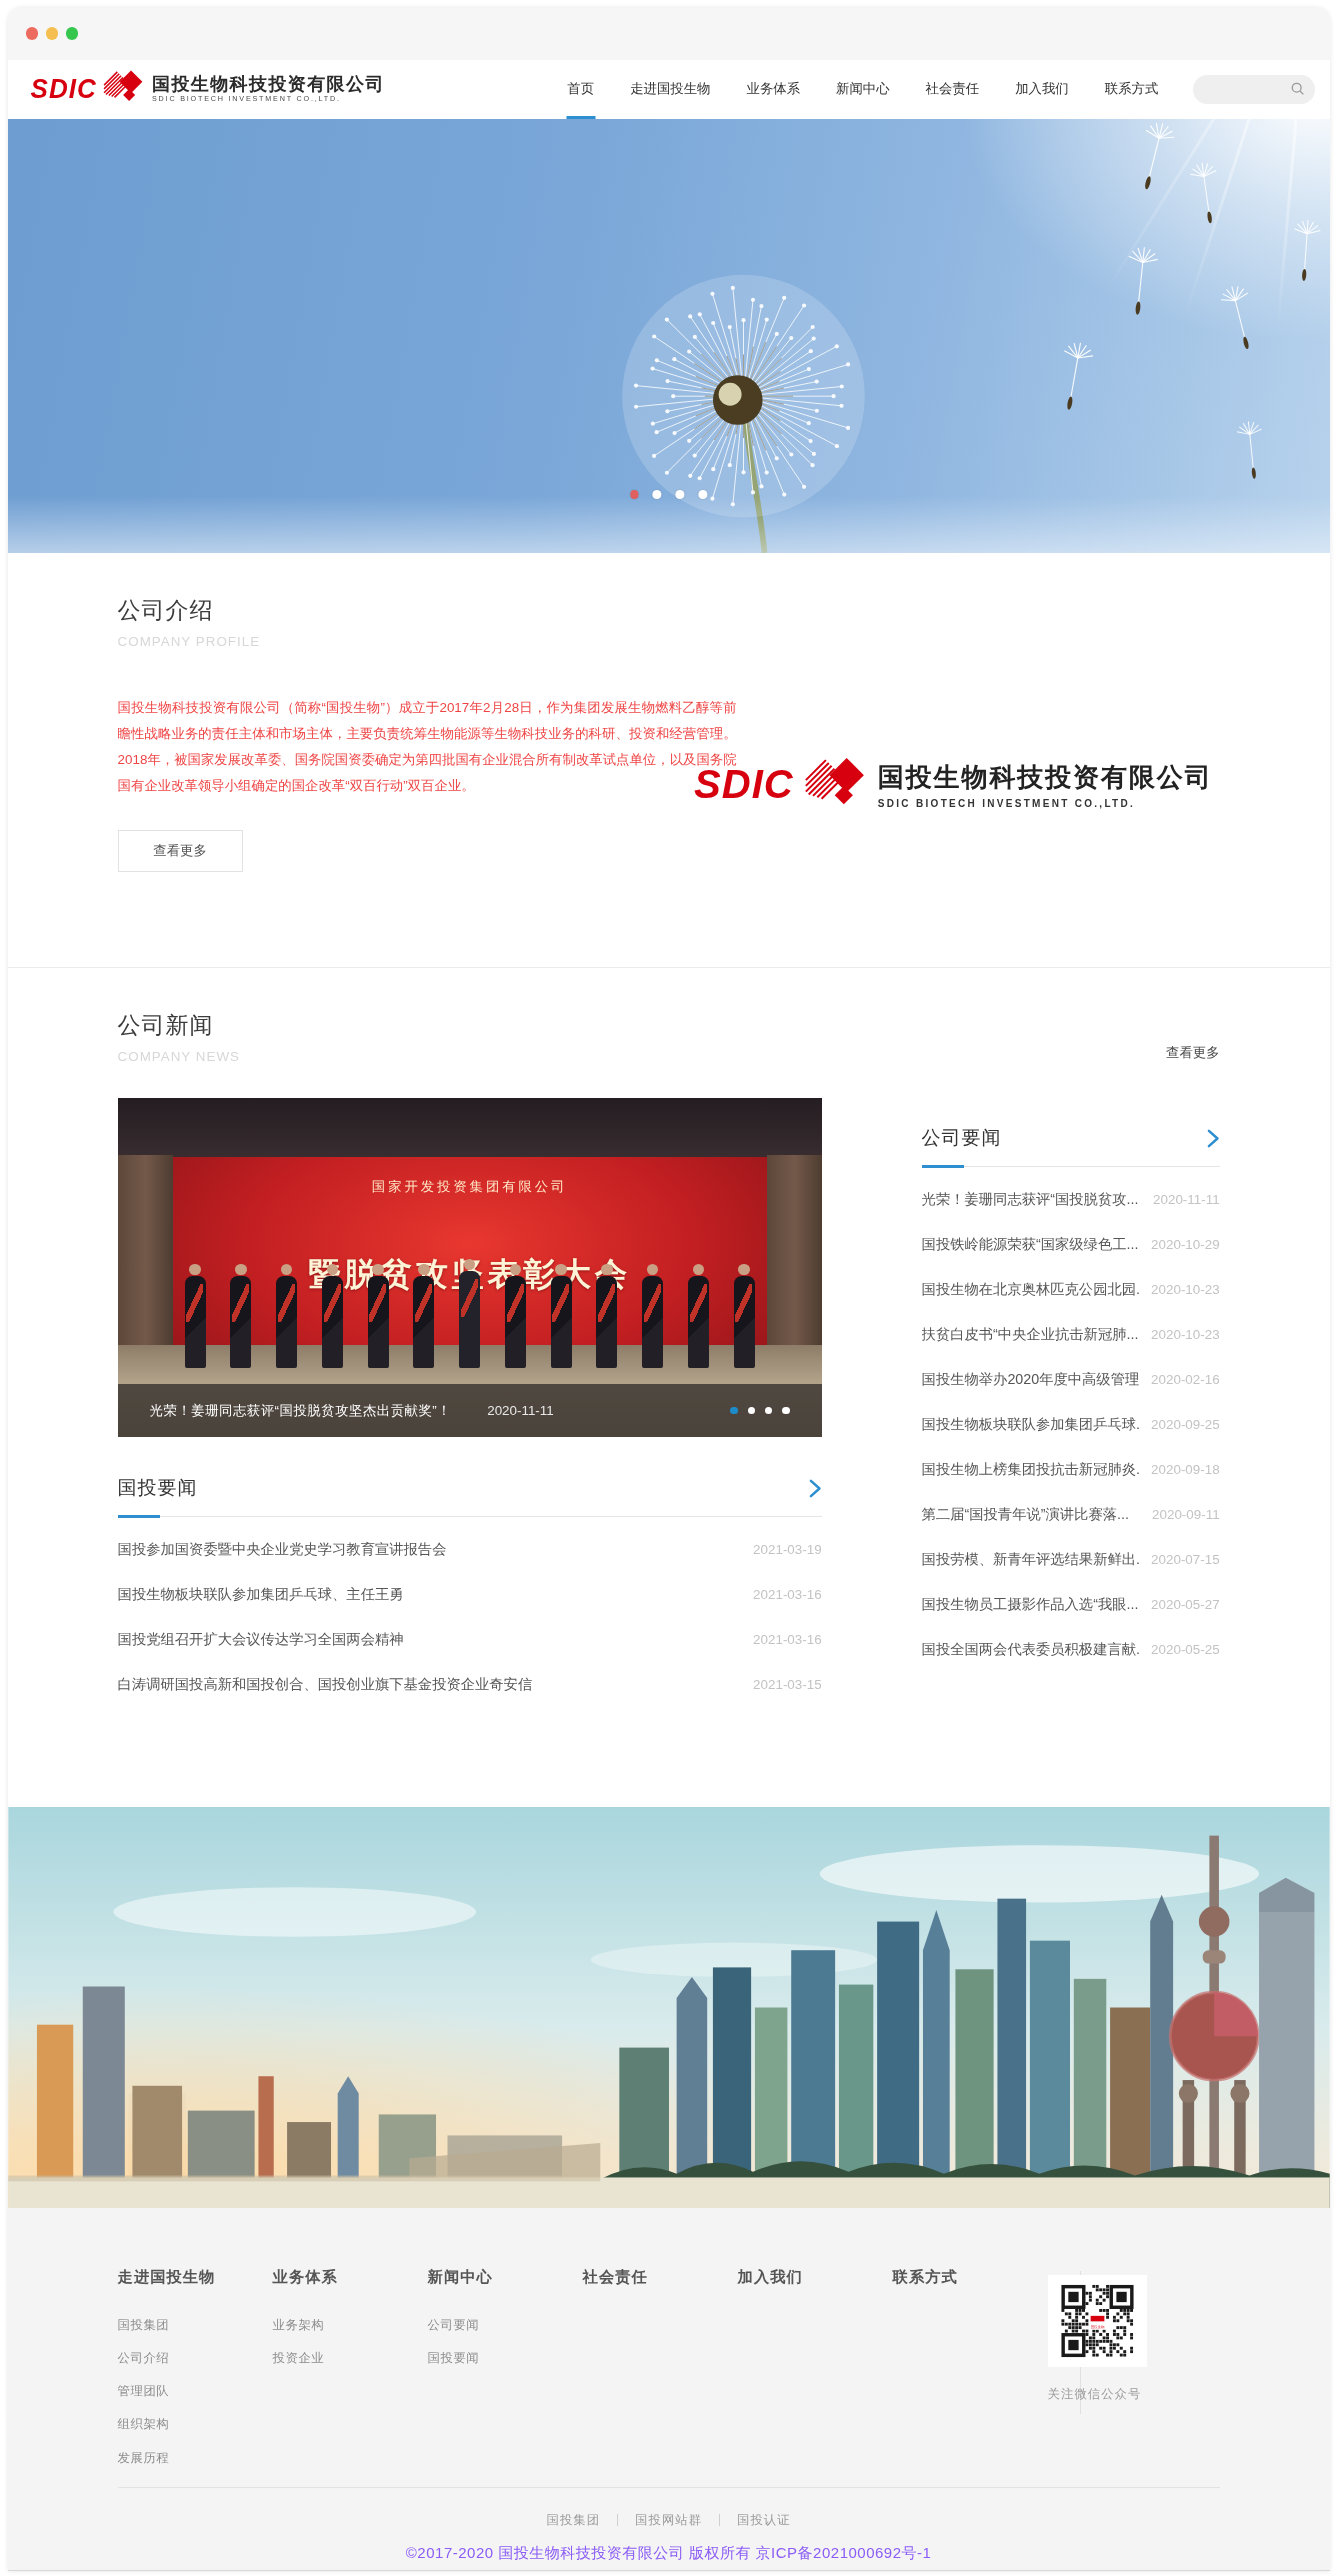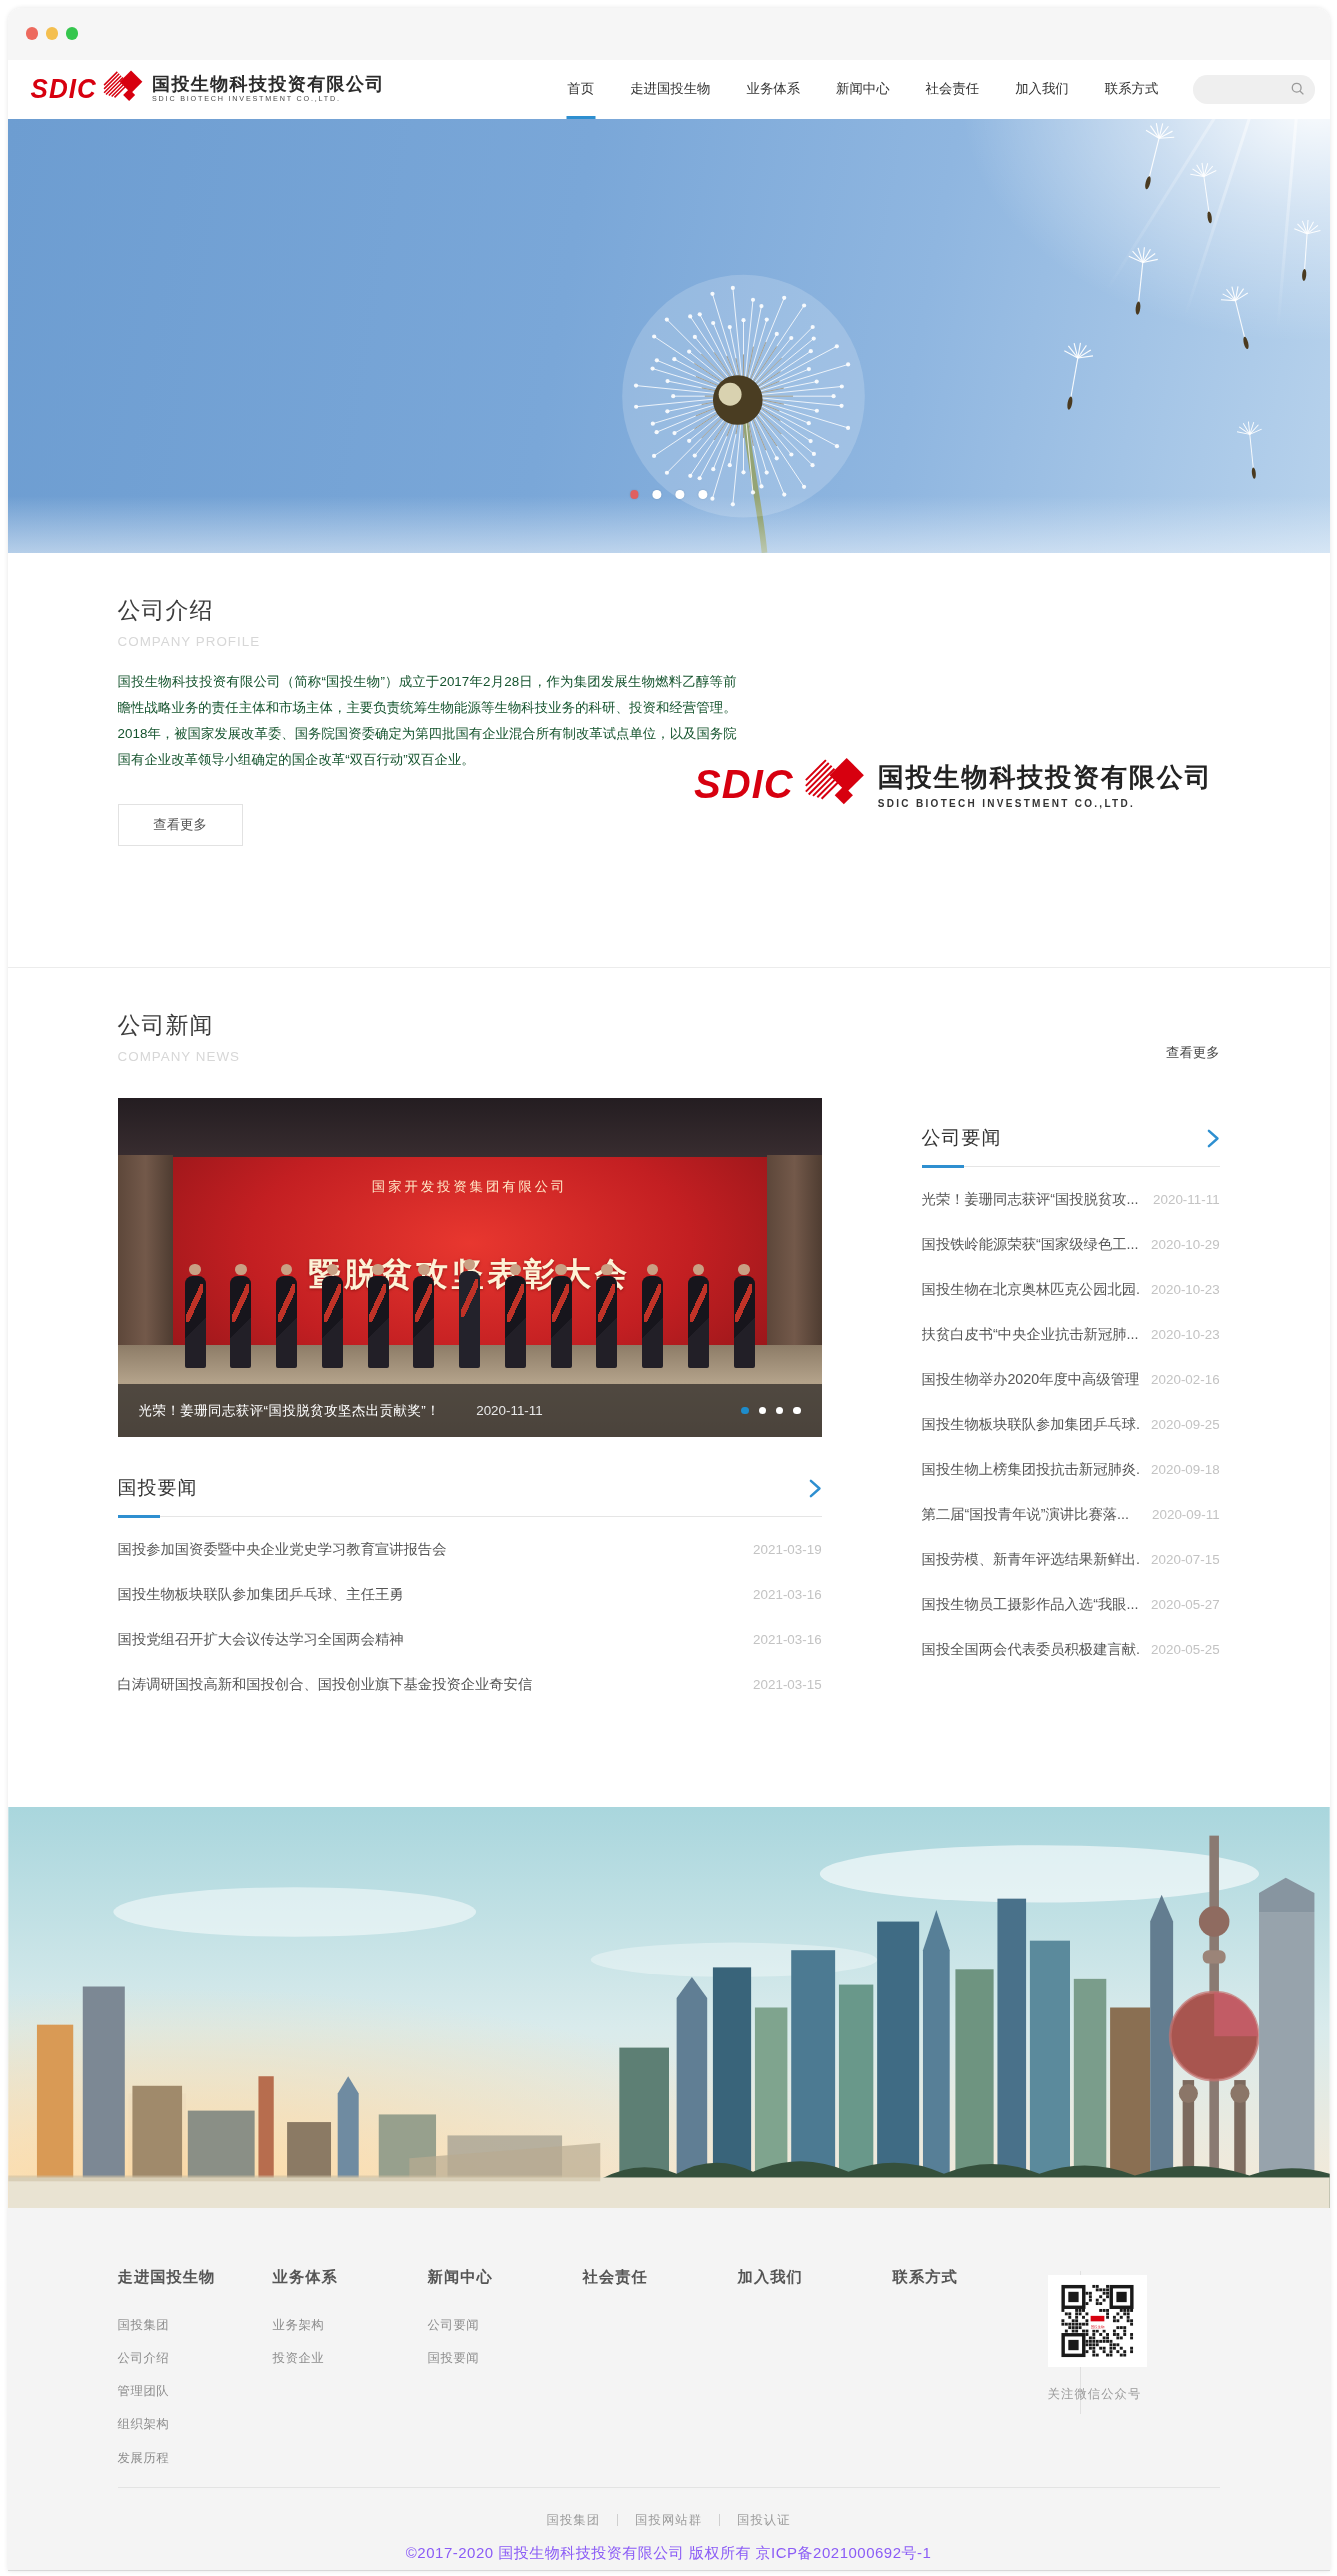--- a/index.html
+++ b/index.html
@@ -35,21 +35,21 @@
       background:linear-gradient(to bottom, rgba(255,255,255,0), rgba(240,246,252,.55)); }
   .ray { position:absolute; background:linear-gradient(to bottom, rgba(255,255,255,.8), rgba(255,255,255,0)); width:2.9px; height:248px; top:-38px; transform-origin:top center; }
   .hero-dots { position:absolute; bottom:54px; left:50%; transform:translateX(-50%); display:flex; gap:14.3px; z-index:4;}
   .hero-dots span { width:8.6px; height:8.6px; border-radius:50%; background:#fff; cursor:pointer; box-shadow:0 0 1.9px rgba(0,0,0,.15);}
   .hero-dots span.active { background:#e06060; }
   
   .section-pad { padding:0 110px; }
   .profile { height:415px; background:#fff; position:relative; border-bottom:1px solid #ececec;}
   .sec-title { font-size:23px; color:#3c3c3c; letter-spacing:1px; padding-top:42px; }
   .sec-sub { font-size:13.4px; color:#d7d7d7; letter-spacing:1px; margin-top:8.6px; }
-  .profile-body { width:619px; margin-top:20px; font-size:13.4px; color:#14532d; line-height:26px; text-align:justify; }
+  .profile-body { width:619px; margin-top:46px; font-size:13.4px; color:#ef4444; line-height:26px; text-align:justify; }
   .btn-more { display:inline-block; margin-top:31px; width:125px; height:42px; line-height:40px; text-align:center;
       border:1px solid #e2e2e2; background:#fff; font-size:13.4px; color:#555; cursor:pointer; }
   .profile-logo { position:absolute; right:117px; top:203px; display:flex; align-items:center; }
   .plogo-sdic { color:#d7000f; font-weight:bold; font-size:40px; font-style:italic; letter-spacing:1px;}
   .plogo-names { margin-left:11.5px; }
   .plogo-cn { font-size:26px; font-weight:bold; color:#222; letter-spacing:1.9px; }
   .plogo-en { font-size:10px; color:#333; letter-spacing:2.3px; margin-top:2.9px; font-weight:bold;}
   
   .news { height:839px; background:#fff; position:relative; }
   .news-head { display:flex; align-items:flex-end; }
@@ -71,21 +71,21 @@
   .slide-l2 { position:absolute; top:48px; width:100%; text-align:center; color:#fff; font-weight:bold; }
   .slide-l2 .big { font-size:32px; letter-spacing:2.9px; color:#fdf3d7; text-shadow:0 1px 2.9px rgba(90,0,0,.5);}
   .years { display:inline-block; vertical-align:middle; font-size:12.4px; color:#fdf3d7; line-height:13.4px; font-weight:normal; margin:0 5.7px; text-align:left;}
   .slide-l3 { position:absolute; top:96px; width:100%; text-align:center; font-size:32px; font-weight:bold; color:#fdf3d7; letter-spacing:3.8px; text-shadow:0 1px 2.9px rgba(90,0,0,.5);}
   .people { position:absolute; left:67px; right:67px; bottom:69px; height:105px; display:flex; justify-content:space-between; align-items:flex-end;}
   .person { width:21px; height:92px; background:linear-gradient(135deg,#17151c 55%, #221f27 55%), #17151c; border-radius:7.6px 7.6px 1.9px 1.9px; position:relative;}
   .person::before { content:""; position:absolute; top:-12.4px; left:4.8px; width:11.5px; height:11.5px; border-radius:50%; background:#c9a084;}
   .person::after { content:""; position:absolute; top:7.6px; left:1.9px; width:17px; height:38px;
      background:linear-gradient(115deg, transparent 42%, #c03227 42%, #c03227 60%, transparent 60%); }
   .caption { position:absolute; left:0; right:0; bottom:0; height:53px; background:rgba(20,18,20,.62);
-     display:flex; align-items:center; padding:0 21px; }
+     display:flex; align-items:center; padding:0 32px; }
   .caption-text { font-size:13.4px; color:#fff; letter-spacing:0.5px;}
   .caption-date { font-size:13.4px; color:#e8e8e8; margin-left:36px; }
   .cap-dots { margin-left:auto; display:flex; gap:9.6px; }
   .cap-dots span { width:7.6px; height:7.6px; border-radius:50%; background:#fff; cursor:pointer;}
   .cap-dots span.active { background:#1e8ccb; }
   .list-block { }
   .list-head { display:flex; align-items:center; }
   .list-title { font-size:19px; color:#333; letter-spacing:1px; }
   .chev { margin-left:auto; cursor:pointer; display:flex; align-items:center;}
   .divider { height:1px; background:#e5e5e5; margin-top:15.3px; position:relative; }

